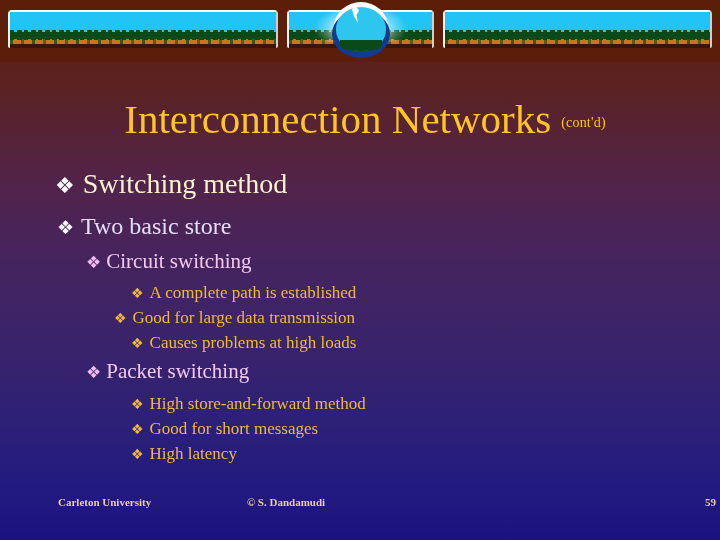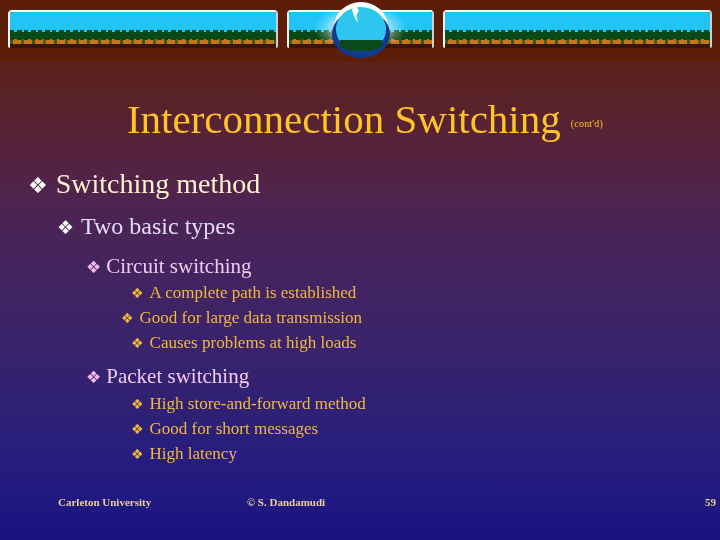--- a/index.html
+++ b/index.html
@@ -158,50 +158,51 @@
     left: 55px;
     top: 95px;
     width: 620px;
     text-align: center;
     color: #ffc425;
     font-size: 41px;
     line-height: 48px;
     white-space: nowrap;
   }
   .title .contd {
-    font-size: 10px;
+    font-size: 14px;
     vertical-align: 6px;
     margin-left: 10px;
     letter-spacing: 0.2px;
   }
 
   
   .body { position: absolute; left: 0; top: 0; width: 720px; height: 540px; }
 
   .li { position: absolute; white-space: nowrap; }
   .bullet { display: inline-block; }
 
   .lvl1 {
     color: #fdf3cf;
     font-size: 28px;
     line-height: 32px;
+    margin-left: 27px;
   }
   .lvl1 .bullet { color: #ffffff; font-size: 22px; margin-right: 8px; }
 
   .lvl2 {
     color: #e5dcf6;
     font-size: 24px;
     line-height: 28px;
   }
   .lvl2 .bullet { color: #ffffff; font-size: 19px; margin-right: 7px; }
 
   .lvl3 {
     color: #f3c9ef;
     font-size: 21px;
-    line-height: 34px;
+    line-height: 25px;
   }
   .lvl3 .bullet { color: #f5b8f0; font-size: 17px; margin-right: 5px; }
 
   .lvl4 {
     color: #f0b93c;
     font-size: 17px;
     line-height: 21px;
   }
   .lvl4 .bullet { color: #f0b93c; font-size: 14px; margin-right: 6px; }
 
@@ -257,42 +258,42 @@
     <div class="globe-wrap">
       <div class="globe-white"></div>
       <div class="globe-ring"></div>
       <div class="globe-body"></div>
       <div class="globe-land"></div>
       <div class="globe-grass"></div>
     </div>
   </div>
 
   <div class="title">
-    <span>Interconnection Switching</span><span class="contd">(cont'd)</span>
+    <span>Interconnection Networks</span><span class="contd">(cont'd)</span>
   </div>
 
   <div class="body">
 
     <div class="li lvl1" style="left:28px; top:168px;">
       <span class="bullet">❖</span><span>Switching method</span>
     </div>
 
     <div class="li lvl2" style="left:57px; top:212px;">
-      <span class="bullet">❖</span><span>Two basic types</span>
+      <span class="bullet">❖</span><span>Two basic store</span>
     </div>
 
     <div class="li lvl3" style="left:86px; top:249px;">
       <span class="bullet">❖</span><span>Circuit switching</span>
     </div>
 
     <div class="li lvl4" style="left:131px; top:282px;">
       <span class="bullet">❖</span><span>A complete path is established</span>
     </div>
 
-    <div class="li lvl4" style="left:121px; top:307px;">
+    <div class="li lvl4" style="left:114px; top:307px;">
       <span class="bullet">❖</span><span>Good for large data transmission</span>
     </div>
 
     <div class="li lvl4" style="left:131px; top:332px;">
       <span class="bullet">❖</span><span>Causes problems at high loads</span>
     </div>
 
     <div class="li lvl3" style="left:86px; top:359px;">
       <span class="bullet">❖</span><span>Packet switching</span>
     </div>

